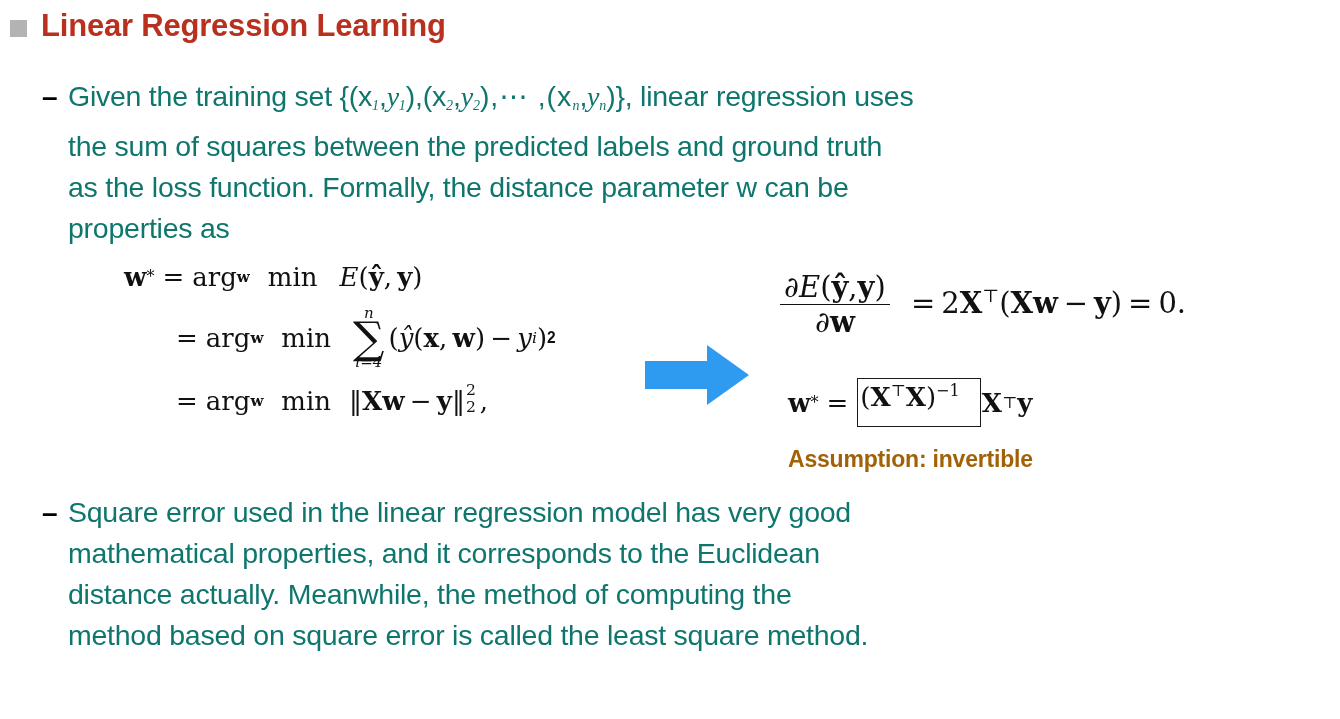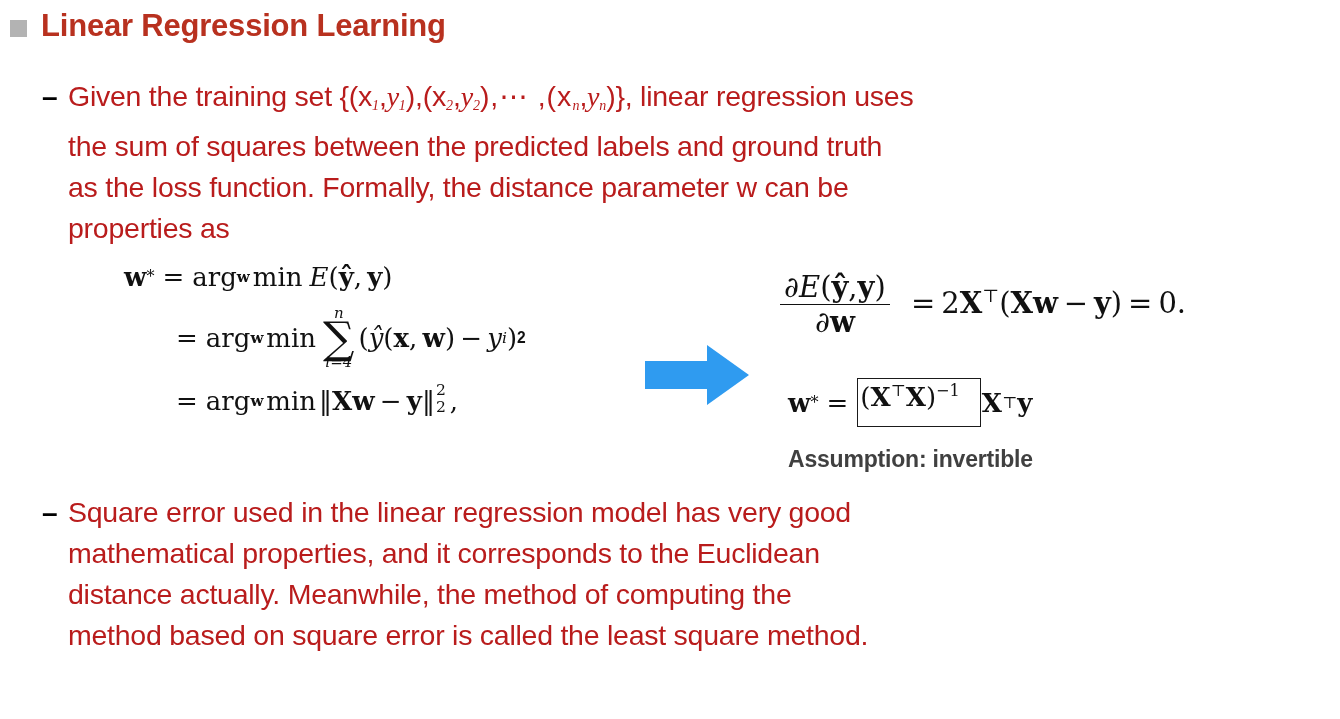--- a/index.html
+++ b/index.html
@@ -62,21 +62,21 @@
     font-size: 28px;
     line-height: 41px;
     width: 26px;
     flex: 0 0 auto;
     color: #000;
   }
   .bullet .body {
     font-family: "Liberation Sans", sans-serif;
     font-size: 28.5px;
     line-height: 41px;
-    color: #b91c1c;
+    color: #0f766e;
     letter-spacing: -0.25px;
   }
   .bullet-1 { left: 42px; top: 76px; width: 1180px; }
   .bullet-2 { left: 42px; top: 492px; width: 1290px; }
 
   .para-line { white-space: nowrap; }
 
   
   .sub {
     font-family: "Liberation Serif", serif;
@@ -145,21 +145,21 @@
   .sub-bold {
     font-family: "DejaVu Serif", serif;
     font-weight: bold;
     font-size: 0.58em;
     vertical-align: -0.30em;
     line-height: 0;
   }
 
   .opname {
     font-style: normal;
-    margin: 0 3px;
+    margin: 0 18px;
   }
 
   
   .sumop {
     display: inline-flex;
     flex-direction: column;
     align-items: center;
     justify-content: center;
     vertical-align: middle;
     margin: 0 4px;
@@ -242,21 +242,21 @@
   }
 
   
   .assumption {
     position: absolute;
     left: 788px;
     top: 446px;
     font-family: "Liberation Sans", sans-serif;
     font-weight: bold;
     font-size: 23px;
-    color: #404040;
+    color: #a16207;
     letter-spacing: -0.2px;
     white-space: nowrap;
   }
 </style>
 </head>
 <body>
 
 <div class="slide">
 
   <div class="title-row">

